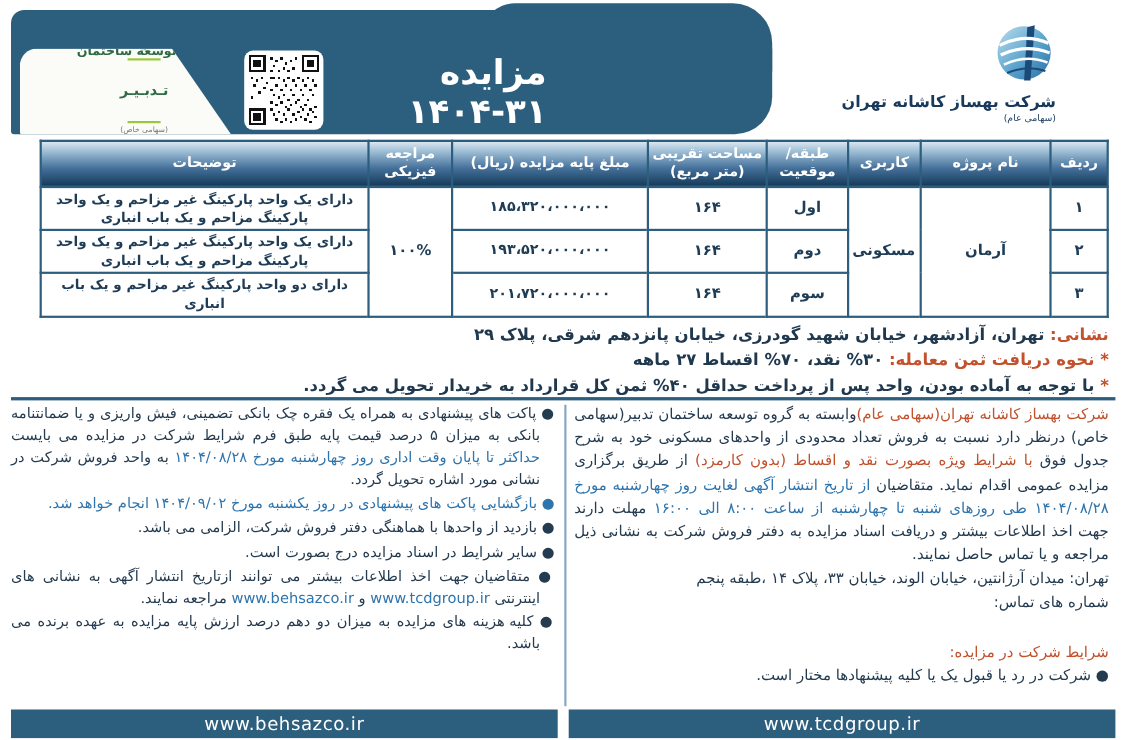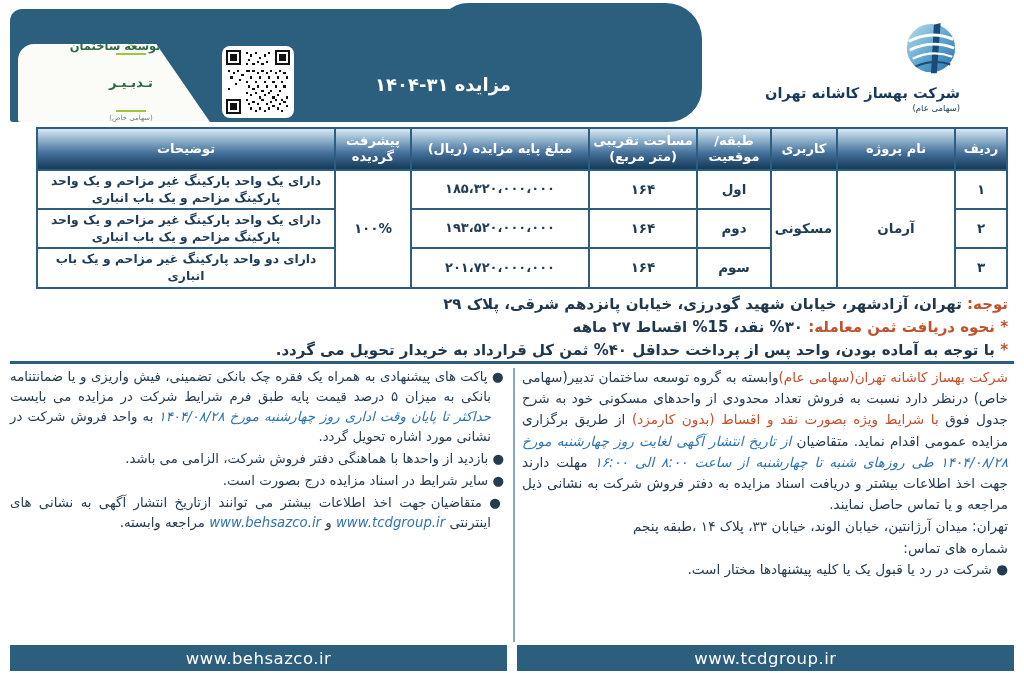--- a/index.html
+++ b/index.html
@@ -18,23 +18,23 @@
             background:#fbfbf7; clip-path:polygon(0 0, 72% 0, 100% 100%, 0 100%);
             border-radius:16px 0 0 2px;
             display:flex; flex-direction:column; align-items:center; justify-content:center;
             padding-left:34px; }
   .tadbir-title { font-size:11.5px; font-weight:bold; color:#2e6b45; margin-top:-7px; white-space:nowrap; }
   .tadbir-name  { font-size:13px; font-weight:bold; color:#2e6b45; display:flex; align-items:center; gap:20px; letter-spacing:4px;flex-direction:column; }
   .hline { width:30px; height:2px; background:#9cc63b; }
   .tadbir-sub { font-size:7px; color:#7a7a7a; margin-top:2px; }
   .qr-tile { position:absolute; left:222px; top:46px; width:72px; height:72px;
              background:#fff; border-radius:8px; padding:4px; }
-  .auction-title { position:absolute; left:316px; top:56px; width:195px; height:56px;
+  .auction-title { position:absolute; left:302px; top:56px; width:195px; height:56px;
              display:flex; align-items:center; justify-content:flex-start;
-             color:#ffffff; font-size:18px; font-weight:bold; }
+             color:#ffffff; font-size:31px; font-weight:bold; }
   .behsaz { position:absolute; left:760px; top:20px; width:200px; }
   .behsaz-name { font-size:14.5px; font-weight:bold; color:#17395c; margin-top:1px; white-space:nowrap; }
   .behsaz-sub  { font-size:8.5px; color:#1c3f63; margin-top:2px; }
   
   .tbl-wrap { position:absolute; left:38px; top:127px; width:970px; }
   table { width:100%; border-collapse:collapse; table-layout:fixed; direction:rtl; }
   th { background:linear-gradient(180deg,#d9e6f0 0%,#9dbdd4 22%,#44709a 60%,#153a58 100%);
        color:#fff; font-size:13px; font-weight:bold; padding:2px 2px;
        border:2.5px solid #2d5e7d; height:42px; line-height:1.2; }
   td { background:#fff; border:2.5px solid #2d5e7d; color:#1e3c55;
@@ -53,21 +53,21 @@
   .col-right { position:absolute; left:522px; top:367px; width:486px;
                font-size:13.6px; color:#243b50; text-align:justify; line-height:1.56; }
   .col-left  { position:absolute; left:10px;  top:367px; width:494px;
                font-size:13.3px; color:#243b50; text-align:justify; line-height:1.5; }
   .office { margin-top:1px; }
   .phones { color:#2e74ad; text-align:center; direction:ltr; font-weight:bold;
             letter-spacing:1px; margin-top:9px; font-size:14px; }
   .cond-title { color:#c2512c; margin-top:24px; }
   .bullet-item { padding-right:13px; text-indent:-13px; margin-bottom:2px; }
   .orange { color:#c2512c; }
-  .blue   { color:#2e74ad;font-style:italic; }
+  .blue   { color:#2e74ad; }
   
   .fbar { position:absolute; top:645px; height:26px; background:#2c5e7e; color:#fff;
           display:flex; align-items:center; justify-content:center;
           font-size:16.5px; letter-spacing:.5px; direction:ltr; }
   .fbar.l { left:10px;  width:497px; }
   .fbar.r { left:517px; width:497px; }
 </style>
 </head>
 <body>
 
@@ -223,21 +223,21 @@
           <col style="width:298px">
       </colgroup>
       <thead>
         <tr>
           <th>ردیف</th>
           <th>نام پروژه</th>
           <th>کاربری</th>
           <th>طبقه/ موقعیت</th>
           <th>مساحت تقریبی (متر مربع)</th>
           <th>مبلغ پایه مزایده (ریال)</th>
-          <th>پیشرفت گردیده</th>
+          <th>مراجعه فیزیکی</th>
           <th>توضیحات</th>
         </tr>
       </thead>
       <tbody>
         <tr>
           <td>۱</td>
           <td rowspan="3">آرمان</td>
           <td rowspan="3">مسکونی</td>
           <td>اول</td>
           <td>۱۶۴</td>
@@ -258,55 +258,62 @@
           <td>۱۶۴</td>
           <td class="price">۲۰۱،۷۲۰،۰۰۰،۰۰۰</td>
           <td class="notes">دارای دو واحد پارکینگ غیر مزاحم و یک باب انباری</td>
         </tr>
       </tbody>
     </table>
   </div>
 
   <div class="addr">
     <div class="addr-line">
-      <span class="orange">توجه:</span><span> تهران، آزادشهر، خیابان شهید گودرزی، خیابان پانزدهم شرقی، پلاک ۲۹</span>
+      <span class="orange">نشانی:</span><span> تهران، آزادشهر، خیابان شهید گودرزی، خیابان پانزدهم شرقی، پلاک ۲۹</span>
     </div>
     <div class="addr-line">
-      <span class="orange">* </span><span class="orange">نحوه دریافت ثمن معامله:</span><span> ۳۰% نقد، 15% اقساط ۲۷ ماهه</span>
+      <span class="orange">* </span><span class="orange">نحوه دریافت ثمن معامله:</span><span> ۳۰% نقد، ۷۰% اقساط ۲۷ ماهه</span>
     </div>
     <div class="addr-line">
       <span class="orange">* </span><span>با توجه به آماده بودن، واحد پس از پرداخت حداقل ۴۰% ثمن کل قرارداد به خریدار تحویل می گردد.</span>
     </div>
   </div>
 
   <div class="hdiv"></div>
   <div class="vdiv"></div>
 
   <div class="col-right">
     <p>
       <span class="orange">شرکت بهساز کاشانه تهران(سهامی عام)</span><span>وابسته به گروه توسعه ساختمان تدبیر(سهامی خاص) درنظر دارد نسبت به فروش تعداد محدودی از واحدهای مسکونی خود به شرح جدول فوق </span><span class="orange">با شرایط ویژه بصورت نقد و اقساط (بدون کارمزد)</span><span> از طریق برگزاری مزایده عمومی اقدام نماید. متقاضیان </span><span class="blue">از تاریخ انتشار آگهی لغایت روز چهارشنبه مورخ ۱۴۰۴/۰۸/۲۸ طی روزهای شنبه تا چهارشنبه از ساعت ۸:۰۰ الی ۱۶:۰۰</span><span> مهلت دارند جهت اخذ اطلاعات بیشتر و دریافت اسناد مزایده به دفتر فروش شرکت به نشانی ذیل مراجعه و یا تماس حاصل نمایند.</span>
     </p>
     <div class="office">تهران: میدان آرژانتین، خیابان الوند، خیابان ۳۳، پلاک ۱۴ ،طبقه پنجم</div>
     <div>شماره های تماس:</div>
+    <div class="cond-title">شرایط شرکت در مزایده:</div>
     <div class="bullet-item">
       <span>●</span> <span>شرکت در رد یا قبول یک یا کلیه پیشنهادها مختار است.</span>
     </div>
   </div>
 
   <div class="col-left">
     <div class="bullet-item">
       <span>●</span> <span>پاکت های پیشنهادی به همراه یک فقره چک بانکی تضمینی، فیش واریزی و یا ضمانتنامه بانکی به میزان ۵ درصد قیمت پایه طبق فرم شرایط شرکت در مزایده می بایست </span><span class="blue">حداکثر تا پایان وقت اداری روز چهارشنبه مورخ ۱۴۰۴/۰۸/۲۸</span><span> به واحد فروش شرکت در نشانی مورد اشاره تحویل گردد.</span>
     </div>
+    <div class="bullet-item blue">
+      <span>●</span> <span>بازگشایی پاکت های پیشنهادی در روز یکشنبه مورخ ۱۴۰۴/۰۹/۰۲ انجام خواهد شد.</span>
+    </div>
     <div class="bullet-item">
       <span>●</span> <span>بازدید از واحدها با هماهنگی  دفتر فروش شرکت، الزامی می باشد.</span>
     </div>
     <div class="bullet-item">
       <span>●</span> <span>سایر شرایط در اسناد مزایده درج بصورت است.</span>
     </div>
     <div class="bullet-item">
-      <span>●</span> <span>متقاضیان جهت اخذ اطلاعات بیشتر می توانند ازتاریخ انتشار آگهی به نشانی های اینترنتی </span><span class="blue">www.tcdgroup.ir</span><span> و </span><span class="blue">www.behsazco.ir</span><span> مراجعه وابسته.</span>
+      <span>●</span> <span>متقاضیان جهت اخذ اطلاعات بیشتر می توانند ازتاریخ انتشار آگهی به نشانی های اینترنتی </span><span class="blue">www.tcdgroup.ir</span><span> و </span><span class="blue">www.behsazco.ir</span><span> مراجعه نمایند.</span>
+    </div>
+    <div class="bullet-item">
+      <span>●</span> <span>کلیه هزینه های مزایده به میزان دو دهم درصد ارزش پایه مزایده به عهده برنده می باشد.</span>
     </div>
   </div>
 
   <div class="fbar l">www.behsazco.ir</div>
   <div class="fbar r">www.tcdgroup.ir</div>
 
 </div>
 
 </body></html>

